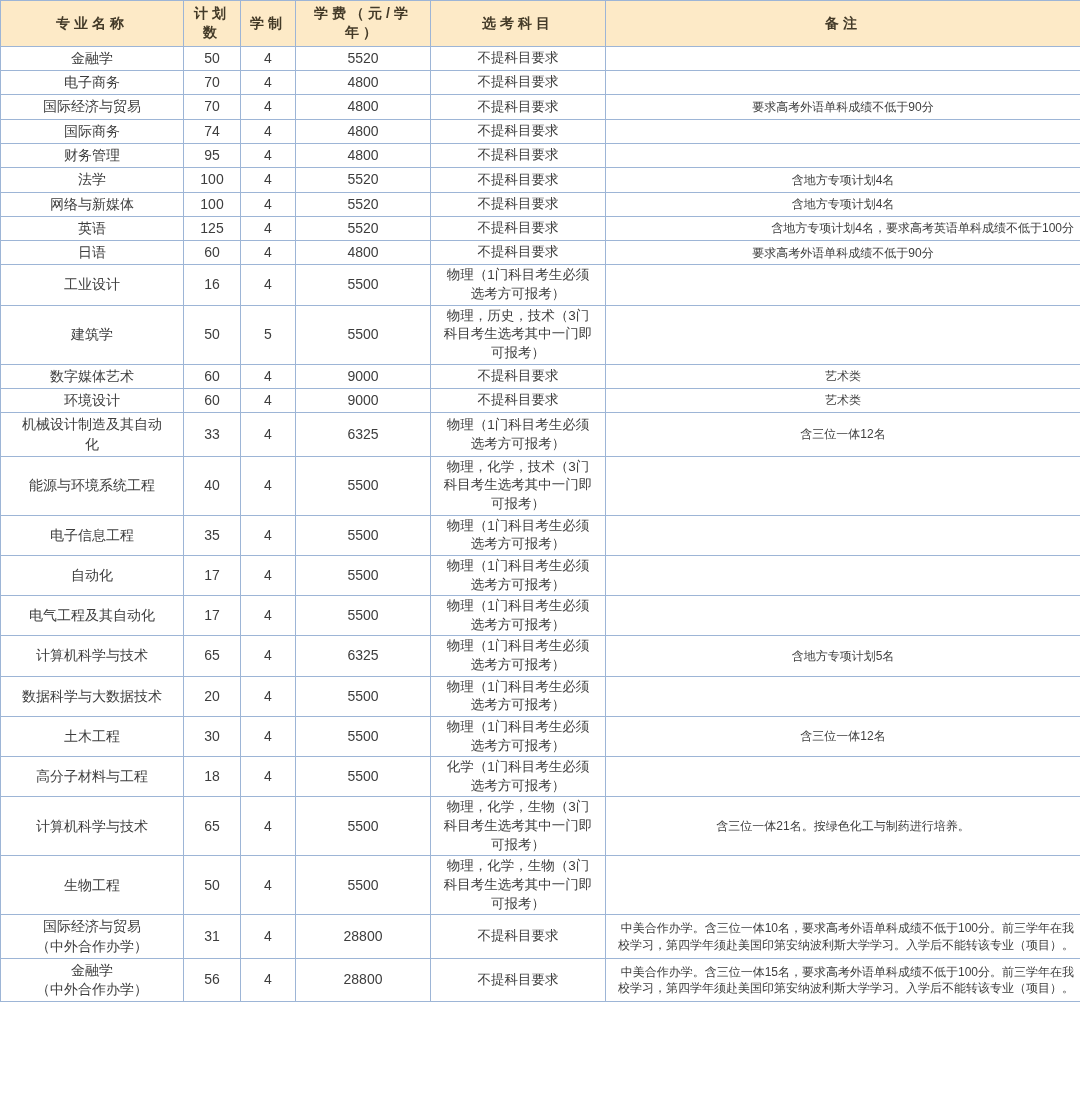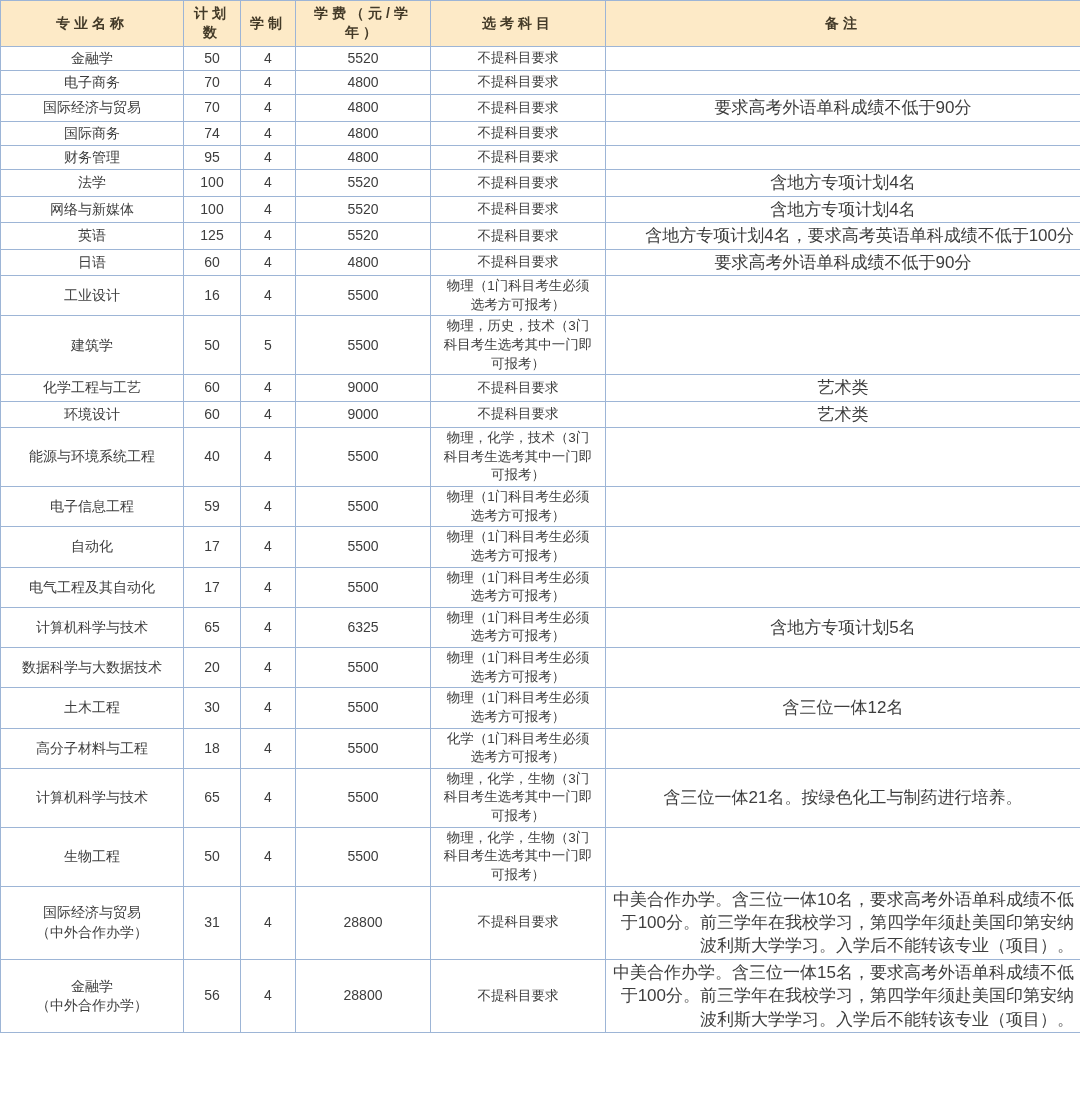--- a/index.html
+++ b/index.html
@@ -30,21 +30,21 @@
   }
   col.c-major   { width: 183px; }
   col.c-plan    { width: 57px;  }
   col.c-years   { width: 55px;  }
   col.c-tuition { width: 135px; }
   col.c-subjects{ width: 175px; }
   col.c-note    { width: 475px; }
 
   td.major { white-space: pre-line; padding: 2px 4px; }
   td.subjects { font-size: 13.5px; padding: 1px 12px; margin-left: 19px; }
-  td.note { font-size: 17px; padding: 1px 6px; }
+  td.note { font-size: 12px; padding: 1px 6px; }
   td.note.long { text-align: right; }
 </style>
 </head>
 <body>
 
 <div class="page">
 
   <table class="plan-table">
     <colgroup>
       <col class="c-major">
@@ -147,46 +147,55 @@
   </tr>
         <tr>
     <td class="major">建筑学</td>
     <td class="plan">50</td>
     <td class="years">5</td>
     <td class="tuition">5500</td>
     <td class="subjects">物理，历史，技术（3门科目考生选考其中一门即可报考）</td>
     <td class="note"></td>
   </tr>
         <tr>
-    <td class="major">化学工程与工艺</td>
+    <td class="major">数字媒体艺术</td>
     <td class="plan">60</td>
     <td class="years">4</td>
     <td class="tuition">9000</td>
     <td class="subjects">不提科目要求</td>
     <td class="note">艺术类</td>
   </tr>
         <tr>
     <td class="major">环境设计</td>
     <td class="plan">60</td>
     <td class="years">4</td>
     <td class="tuition">9000</td>
     <td class="subjects">不提科目要求</td>
     <td class="note">艺术类</td>
   </tr>
         <tr>
+    <td class="major">机械设计制造及其自动
+化</td>
+    <td class="plan">33</td>
+    <td class="years">4</td>
+    <td class="tuition">6325</td>
+    <td class="subjects">物理（1门科目考生必须选考方可报考）</td>
+    <td class="note">含三位一体12名</td>
+  </tr>
+        <tr>
     <td class="major">能源与环境系统工程</td>
     <td class="plan">40</td>
     <td class="years">4</td>
     <td class="tuition">5500</td>
     <td class="subjects">物理，化学，技术（3门科目考生选考其中一门即可报考）</td>
     <td class="note"></td>
   </tr>
         <tr>
     <td class="major">电子信息工程</td>
-    <td class="plan">59</td>
+    <td class="plan">35</td>
     <td class="years">4</td>
     <td class="tuition">5500</td>
     <td class="subjects">物理（1门科目考生必须选考方可报考）</td>
     <td class="note"></td>
   </tr>
         <tr>
     <td class="major">自动化</td>
     <td class="plan">17</td>
     <td class="years">4</td>
     <td class="tuition">5500</td>

